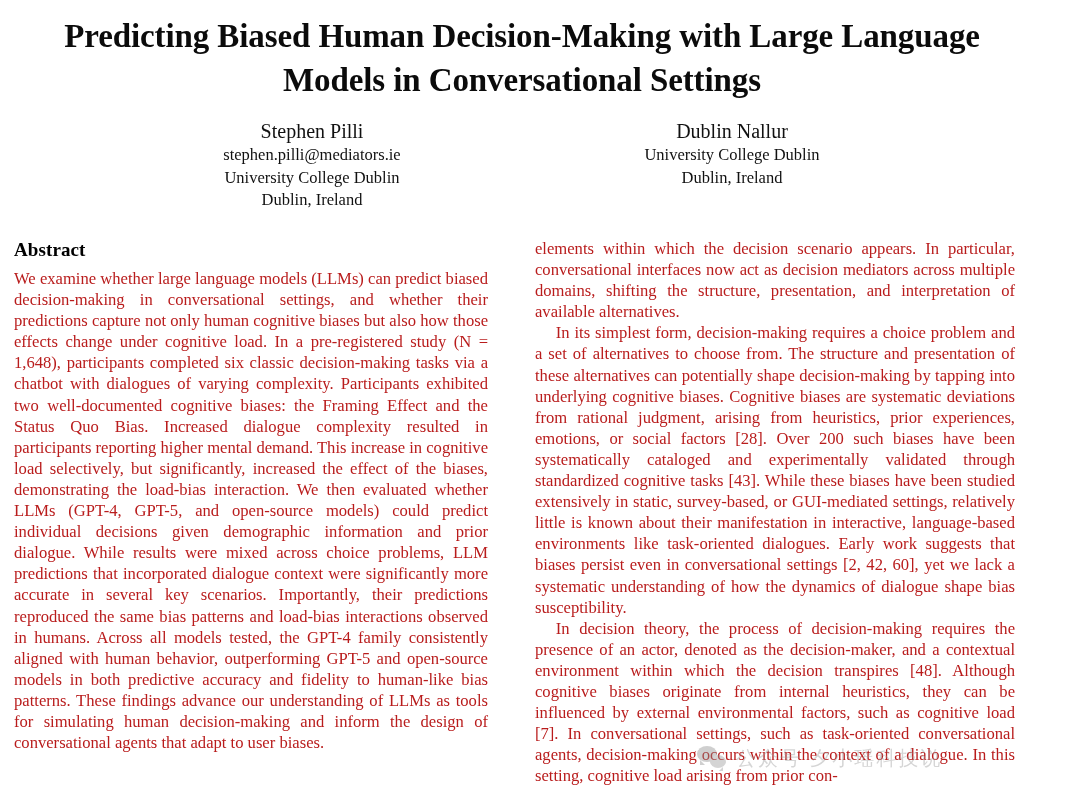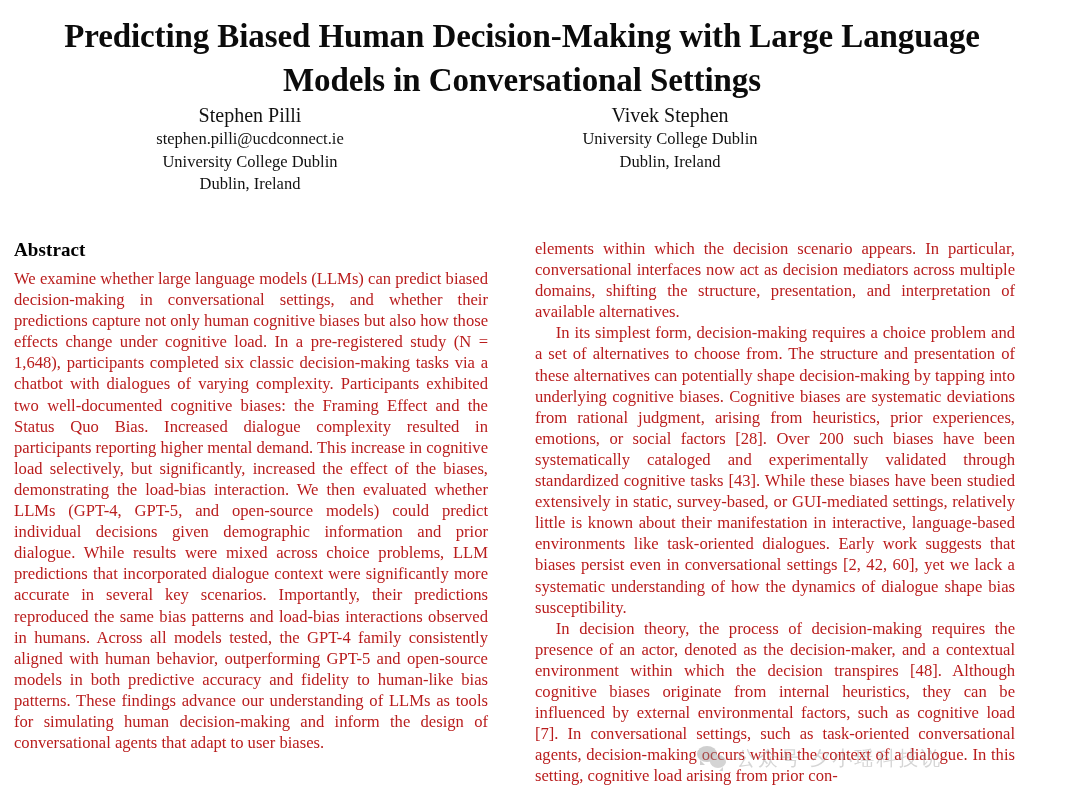--- a/index.html
+++ b/index.html
@@ -36,22 +36,23 @@
     line-height: 44px;
     text-align: center;
     letter-spacing: -0.1px;
     margin: 0;
     color: #0b0b0b;
   }
 
   
   .authors {
     display: flex;
+    justify-content: center;
     gap: 0;
-    margin-top: 0;
+    margin-top: 16px;
     padding: 0 40px;
   }
   .author {
     flex: 0 0 420px;
     text-align: center;
   }
   .author-name {
     font-size: 20px;
     line-height: 26px;
     color: #111;
@@ -169,27 +170,27 @@
 <div class="page">
 
   <div class="title-block">
     <h1 class="paper-title">Predicting Biased Human Decision-Making with Large Language Models in Conversational Settings</h1>
   </div>
 
   <div class="authors">
 
     <div class="author">
       <div class="author-name">Stephen Pilli</div>
-      <div class="author-line">stephen.pilli@ucdconnect.ie</div>
+      <div class="author-line">stephen.pilli@mediators.ie</div>
       <div class="author-line">University College Dublin</div>
       <div class="author-line">Dublin, Ireland</div>
     </div>
 
     <div class="author">
-      <div class="author-name">Vivek Stephen</div>
+      <div class="author-name">Dublin Nallur</div>
       <div class="author-line">University College Dublin</div>
       <div class="author-line">Dublin, Ireland</div>
     </div>
 
   </div>
 
   <div class="columns">
 
     <div class="col col-left">
       <h2 class="section-heading">Abstract</h2>

